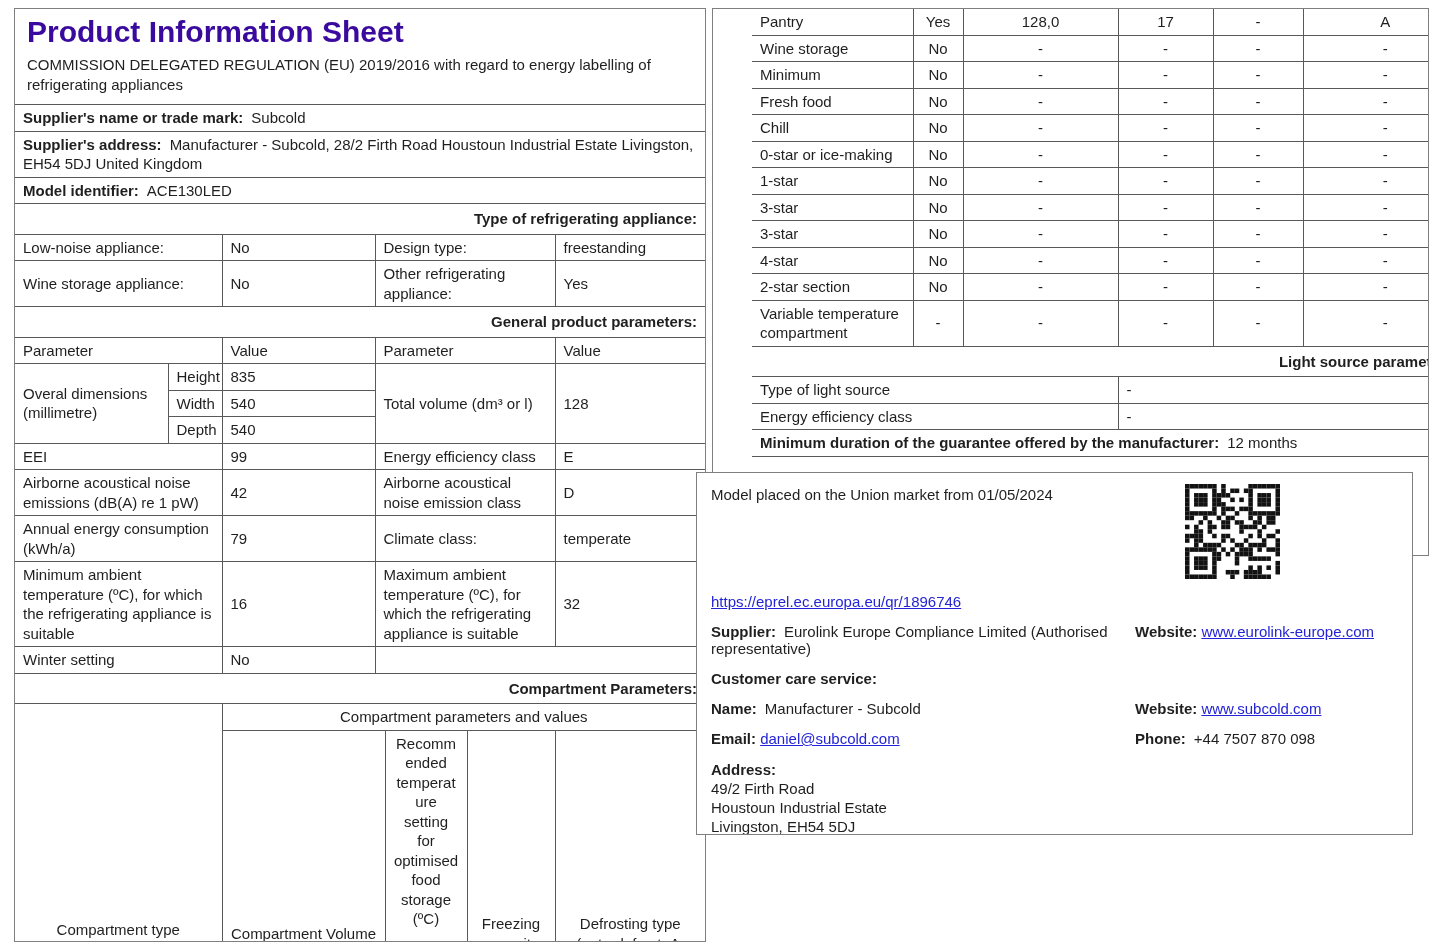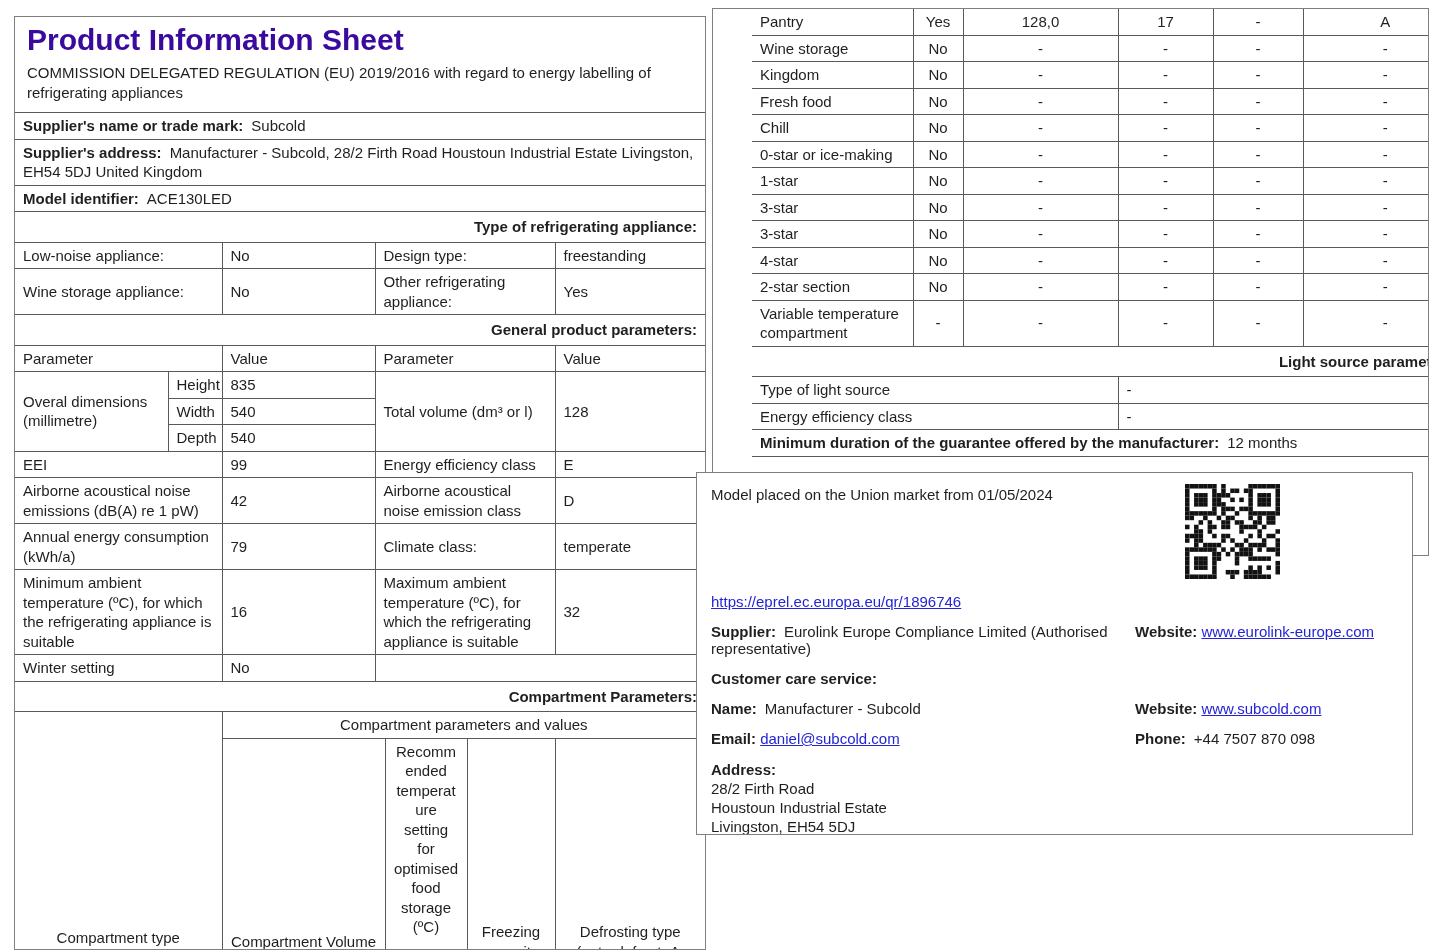--- a/index.html
+++ b/index.html
@@ -2,21 +2,21 @@
 <html><head>
 <meta charset="utf-8">
 <style>
   html,body{margin:0;padding:0;}
   body{
     width:1445px;height:952px;position:relative;background:#ffffff;
     font-family:"Liberation Sans","DejaVu Sans",sans-serif;color:#1f1f1f;
   }
   *{box-sizing:border-box;}
   .box{position:absolute;background:#fff;border:1px solid #7f7f7f;overflow:hidden;}
-  #left-panel{left:14px;top:16px;width:692px;height:934px;}
+  #left-panel{left:14px;top:8px;width:692px;height:934px;}
   #right-top{left:712px;top:8px;width:717px;height:548px;padding-left:39px;}
   #right-bottom{left:696px;top:472px;width:717px;height:363px;}
 
   .title-block{padding:5px 12px 9px 12px;border-bottom:1px solid #595959;}
   .title-block h1{margin:0;font-size:30px;line-height:36px;font-weight:bold;color:#3a0a9e;}
   .title-block p{margin:5px 0 0 0;font-size:15px;line-height:20px;}
 
   table.tbl{width:100%;border-collapse:collapse;table-layout:fixed;}
   .tbl td{
     border:1px solid #595959;font-size:15px;line-height:1.3;
@@ -191,21 +191,21 @@
         </tr>
     <tr>
           <td>Wine storage</td>
           <td class="ctr">No</td>
           <td class="ctr">-</td>
           <td class="ctr">-</td>
           <td class="ctr">-</td>
           <td class="ctr">-</td>
         </tr>
     <tr>
-          <td>Kingdom</td>
+          <td>Minimum</td>
           <td class="ctr">No</td>
           <td class="ctr">-</td>
           <td class="ctr">-</td>
           <td class="ctr">-</td>
           <td class="ctr">-</td>
         </tr>
     <tr>
           <td>Fresh food</td>
           <td class="ctr">No</td>
           <td class="ctr">-</td>
@@ -553,19 +553,19 @@
       <div><b>Website:</b> <a href="#">www.subcold.com</a></div>
     </div>
 
     <div class="grid2 rrow">
       <div><b>Email:</b> <a href="#">daniel@subcold.com</a></div>
       <div><b>Phone:</b><span class="val">+44 7507 870 098</span></div>
     </div>
 
     <div class="addr">
       <div><b>Address:</b></div>
-      <div>28/2 Firth Road</div>
+      <div>49/2 Firth Road</div>
       <div>Houstoun Industrial Estate</div>
       <div>Livingston, EH54 5DJ</div>
 
     </div>
   </div>
 </div>
 
 </body></html>

